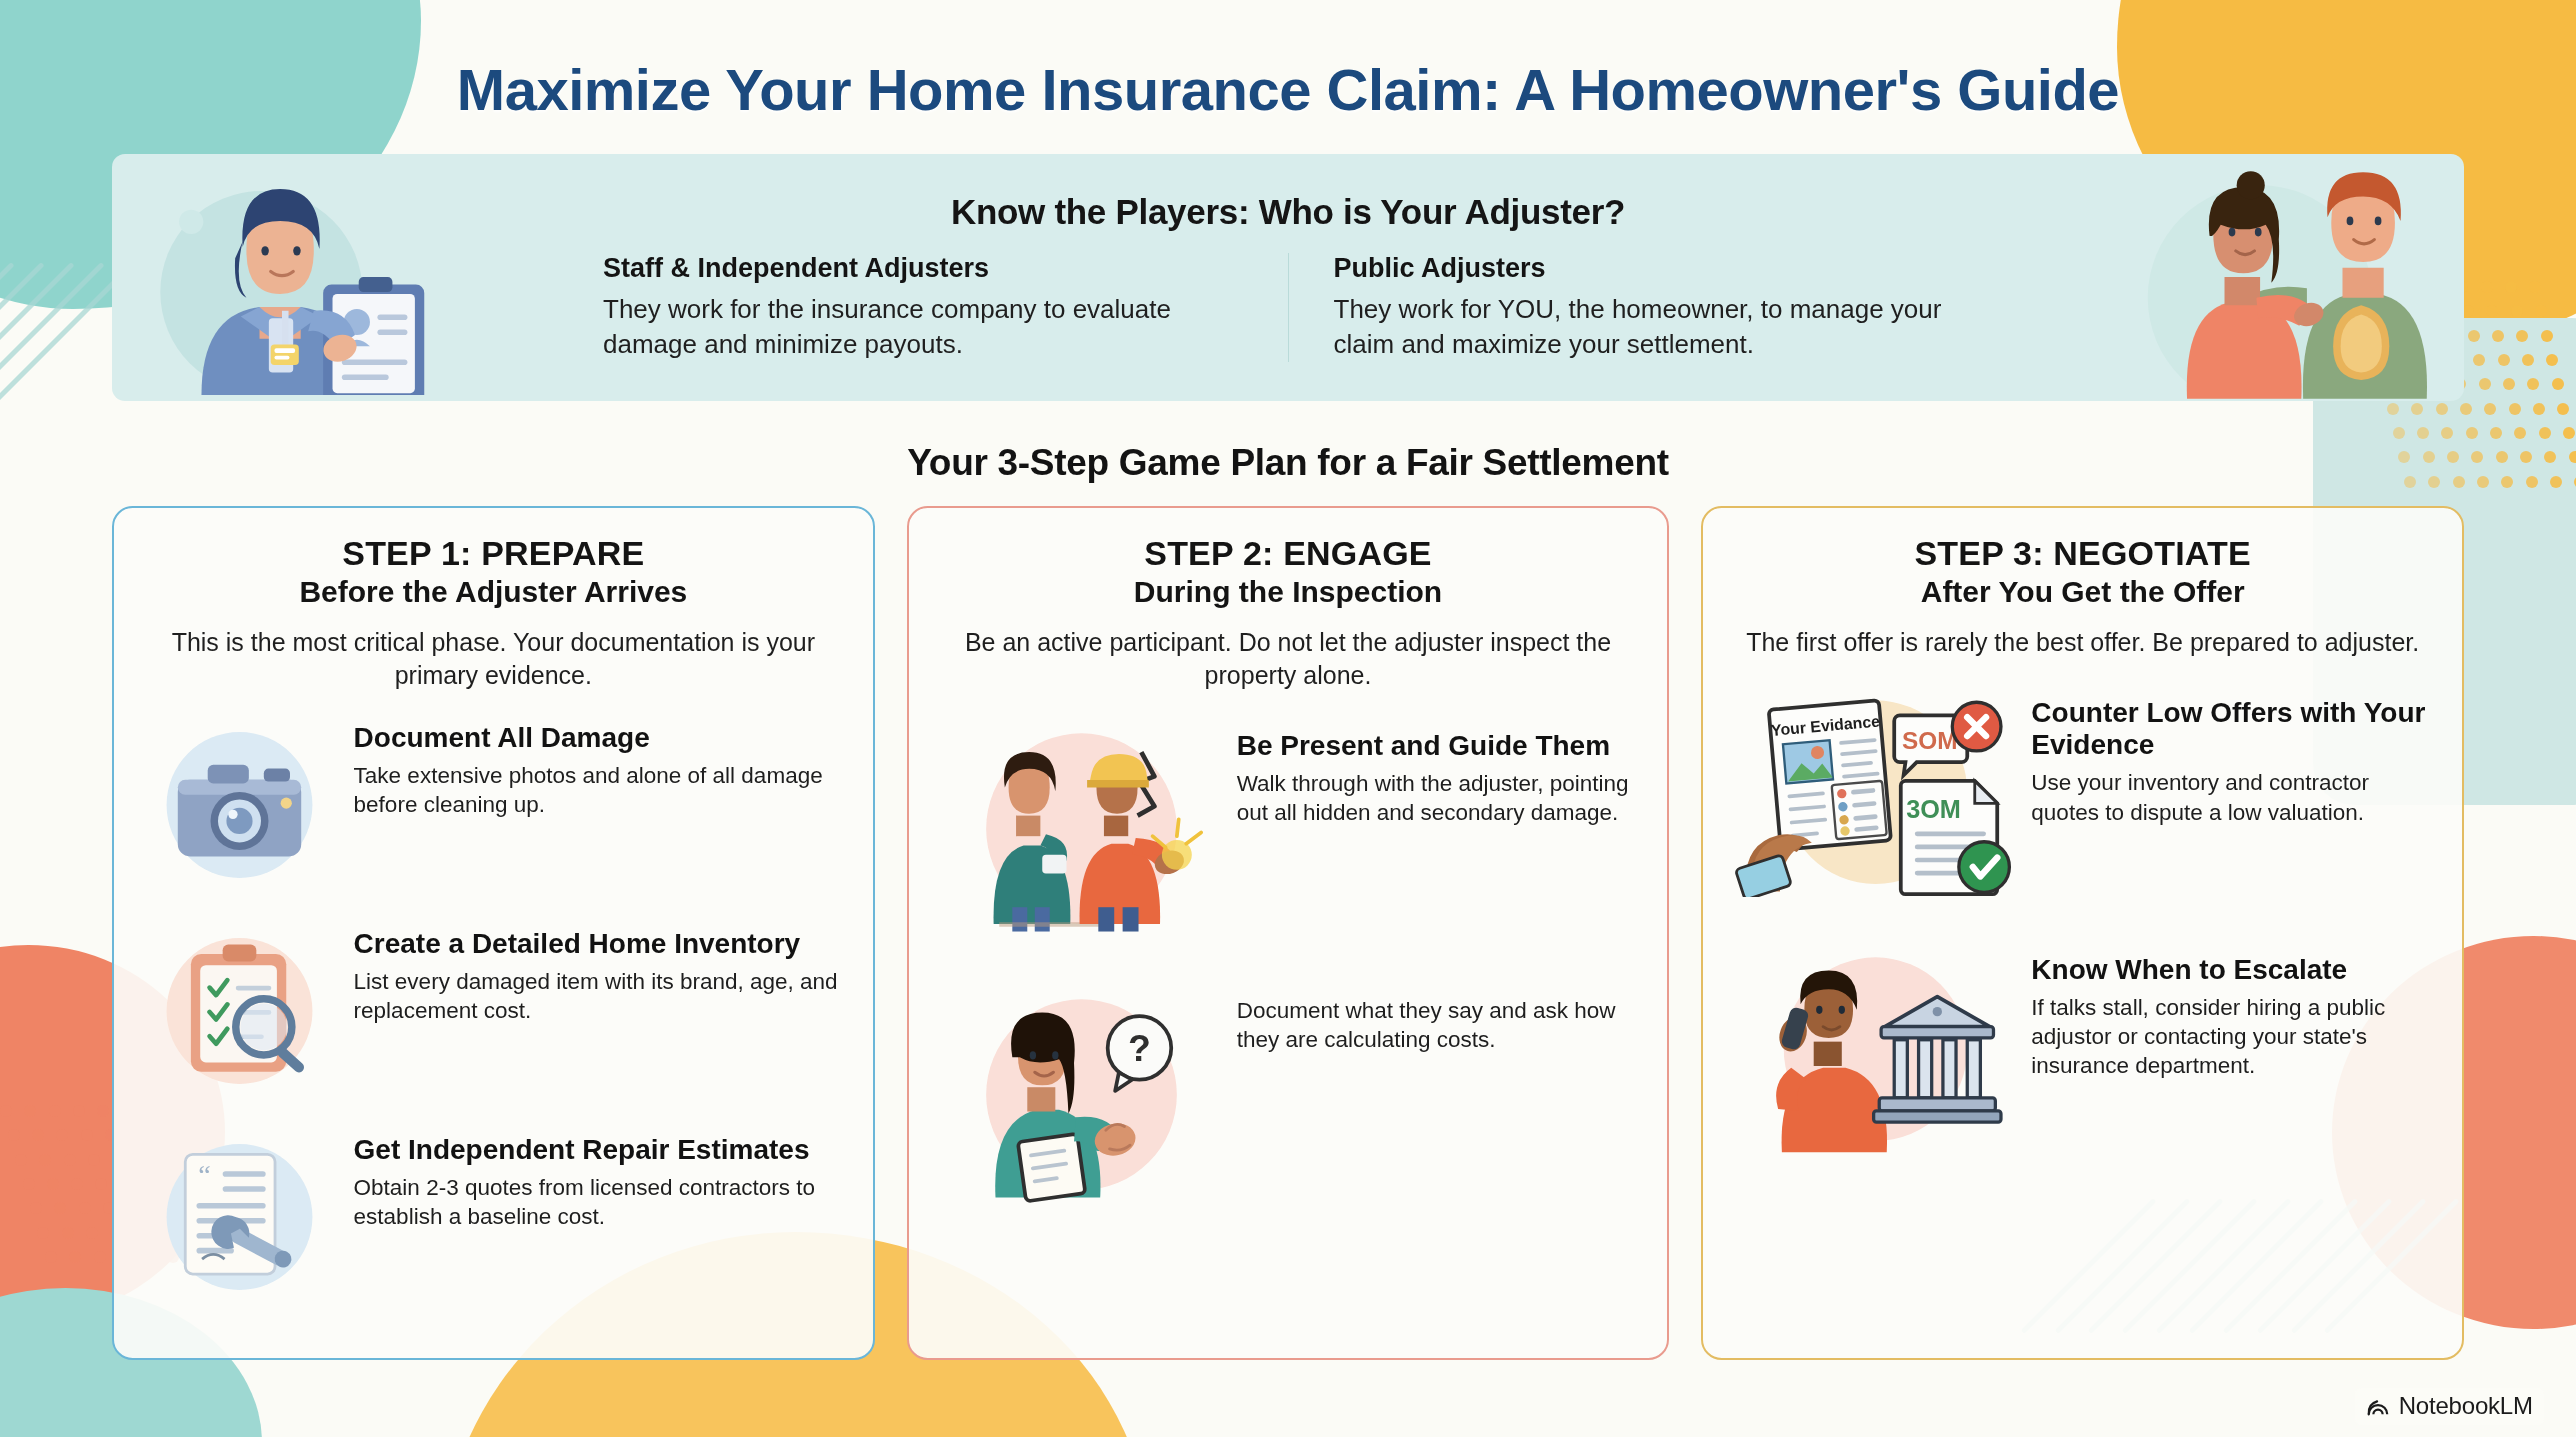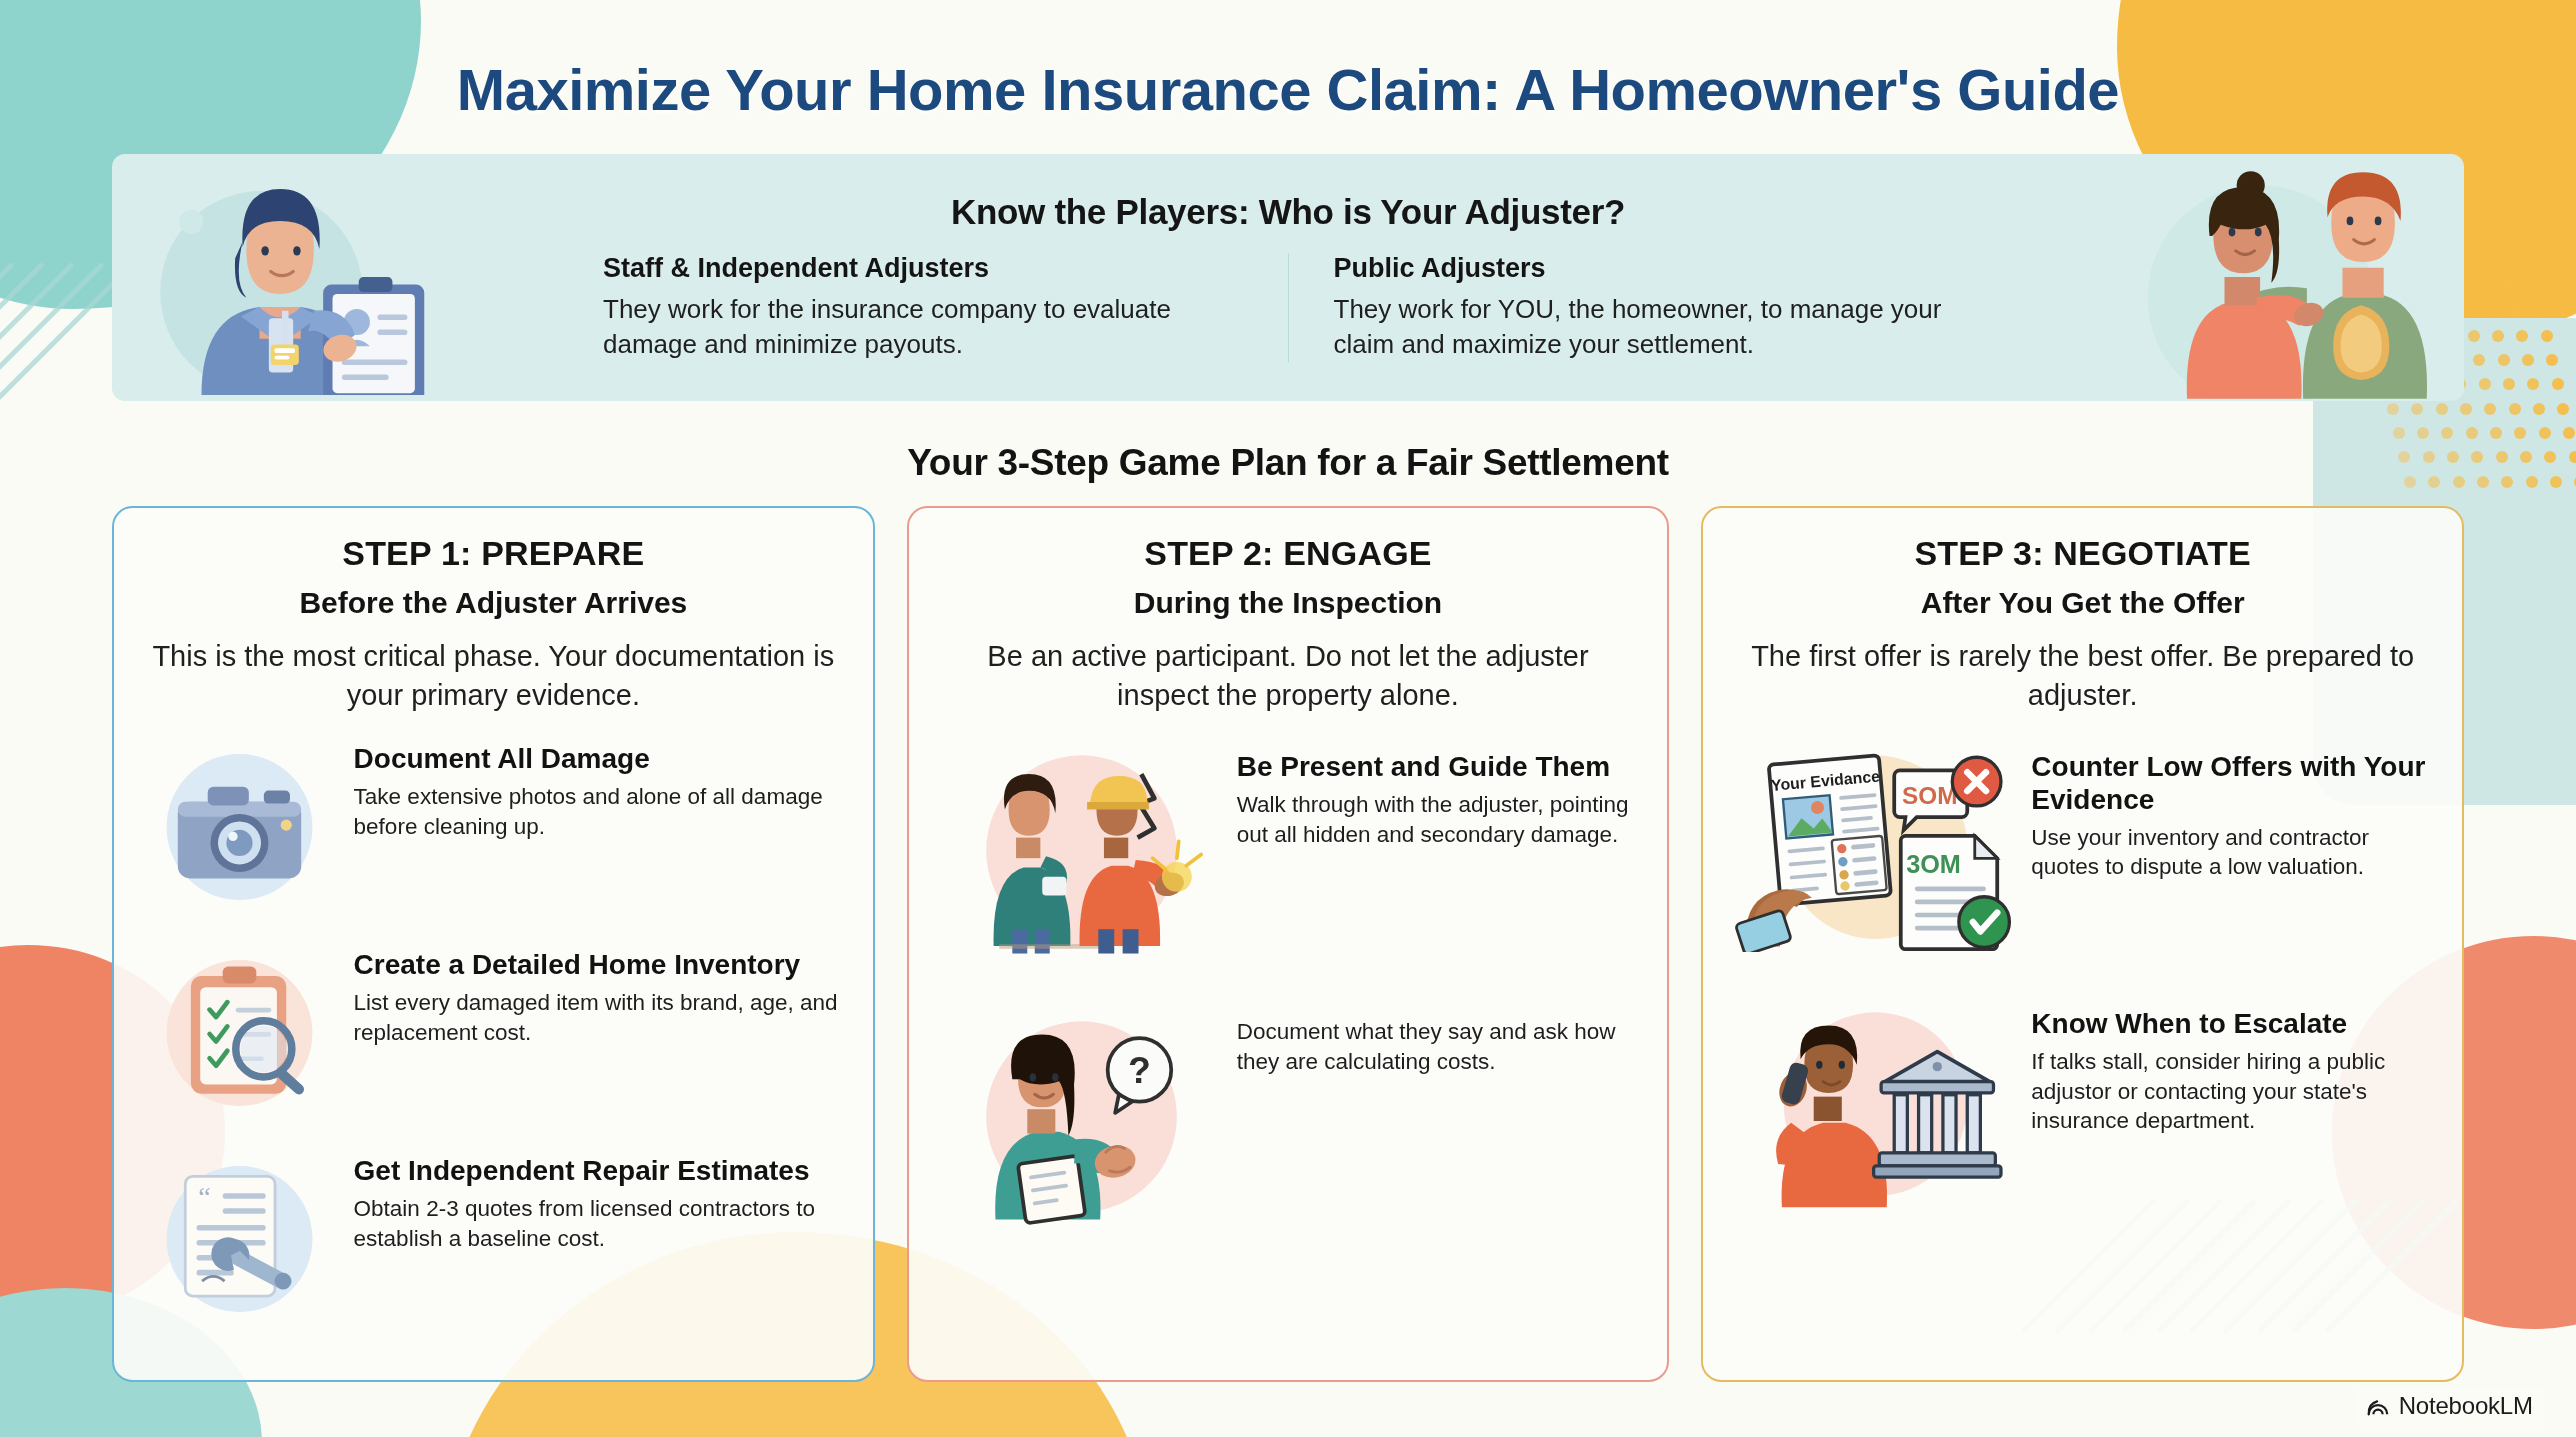--- a/index.html
+++ b/index.html
@@ -102,22 +102,22 @@
   .card{
     flex:1; background:rgba(252,252,248,.92);
     border-radius:20.6px; padding:26px 32px 24px;
     min-height:842px;
   }
   .card.c1{ border:2.8px solid #6ab6d8; }
   .card.c2{ border:2.8px solid #e99b8e; }
   .card.c3{ border:2.8px solid #e3bc62; }
 
   .step-label{ text-align:center; font-size:34px; font-weight:bold; color:#141414; letter-spacing:0.2px; }
-  .step-sub{ text-align:center; font-size:30px; font-weight:bold; color:#141414; margin-top:13px; }
-  .step-desc{ text-align:center; font-size:29px; line-height:1.32; color:#1f1f1f; margin-top:17px; }
+  .step-sub{ text-align:center; font-size:30px; font-weight:bold; color:#141414; margin-top:2px; }
+  .step-desc{ text-align:center; font-size:25px; line-height:1.32; color:#1f1f1f; margin-top:17px; }
 
   .items{ margin-top:24px; }
   .item{ display:flex; gap:20.6px; margin-bottom:28px; align-items:flex-start; }
   .item-ico{ flex:0 0 auto; width:187px; height:178px; position:relative; }
   .item-txt{ flex:1; padding-top:5.6px; }
   .item-txt h4{ font-size:28px; font-weight:bold; color:#121212; line-height:1.16; margin-bottom:6.6px; }
   .item-txt p{ font-size:22.5px; line-height:1.3; color:#1e1e1e; }
 
   .c2 .item, .c3 .item{ gap:15px; }
   .c2 .item-ico{ width:281px; height:215px; }

